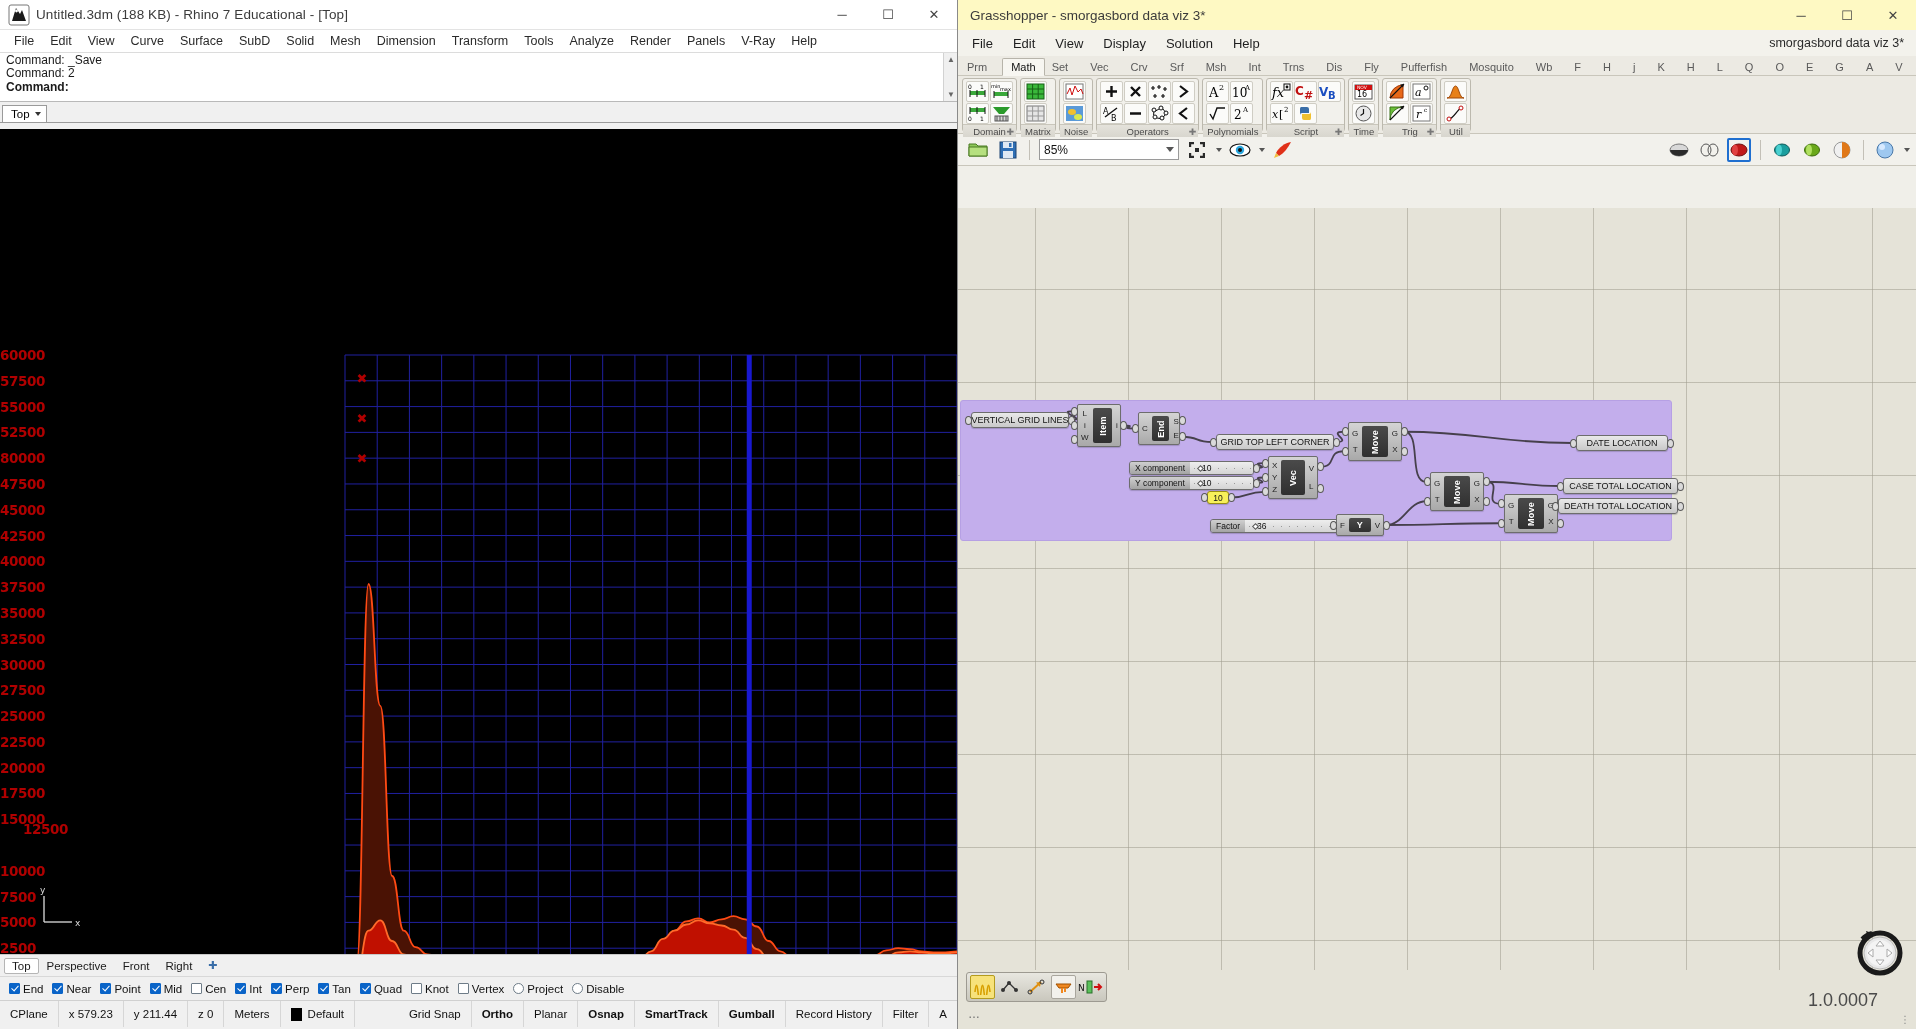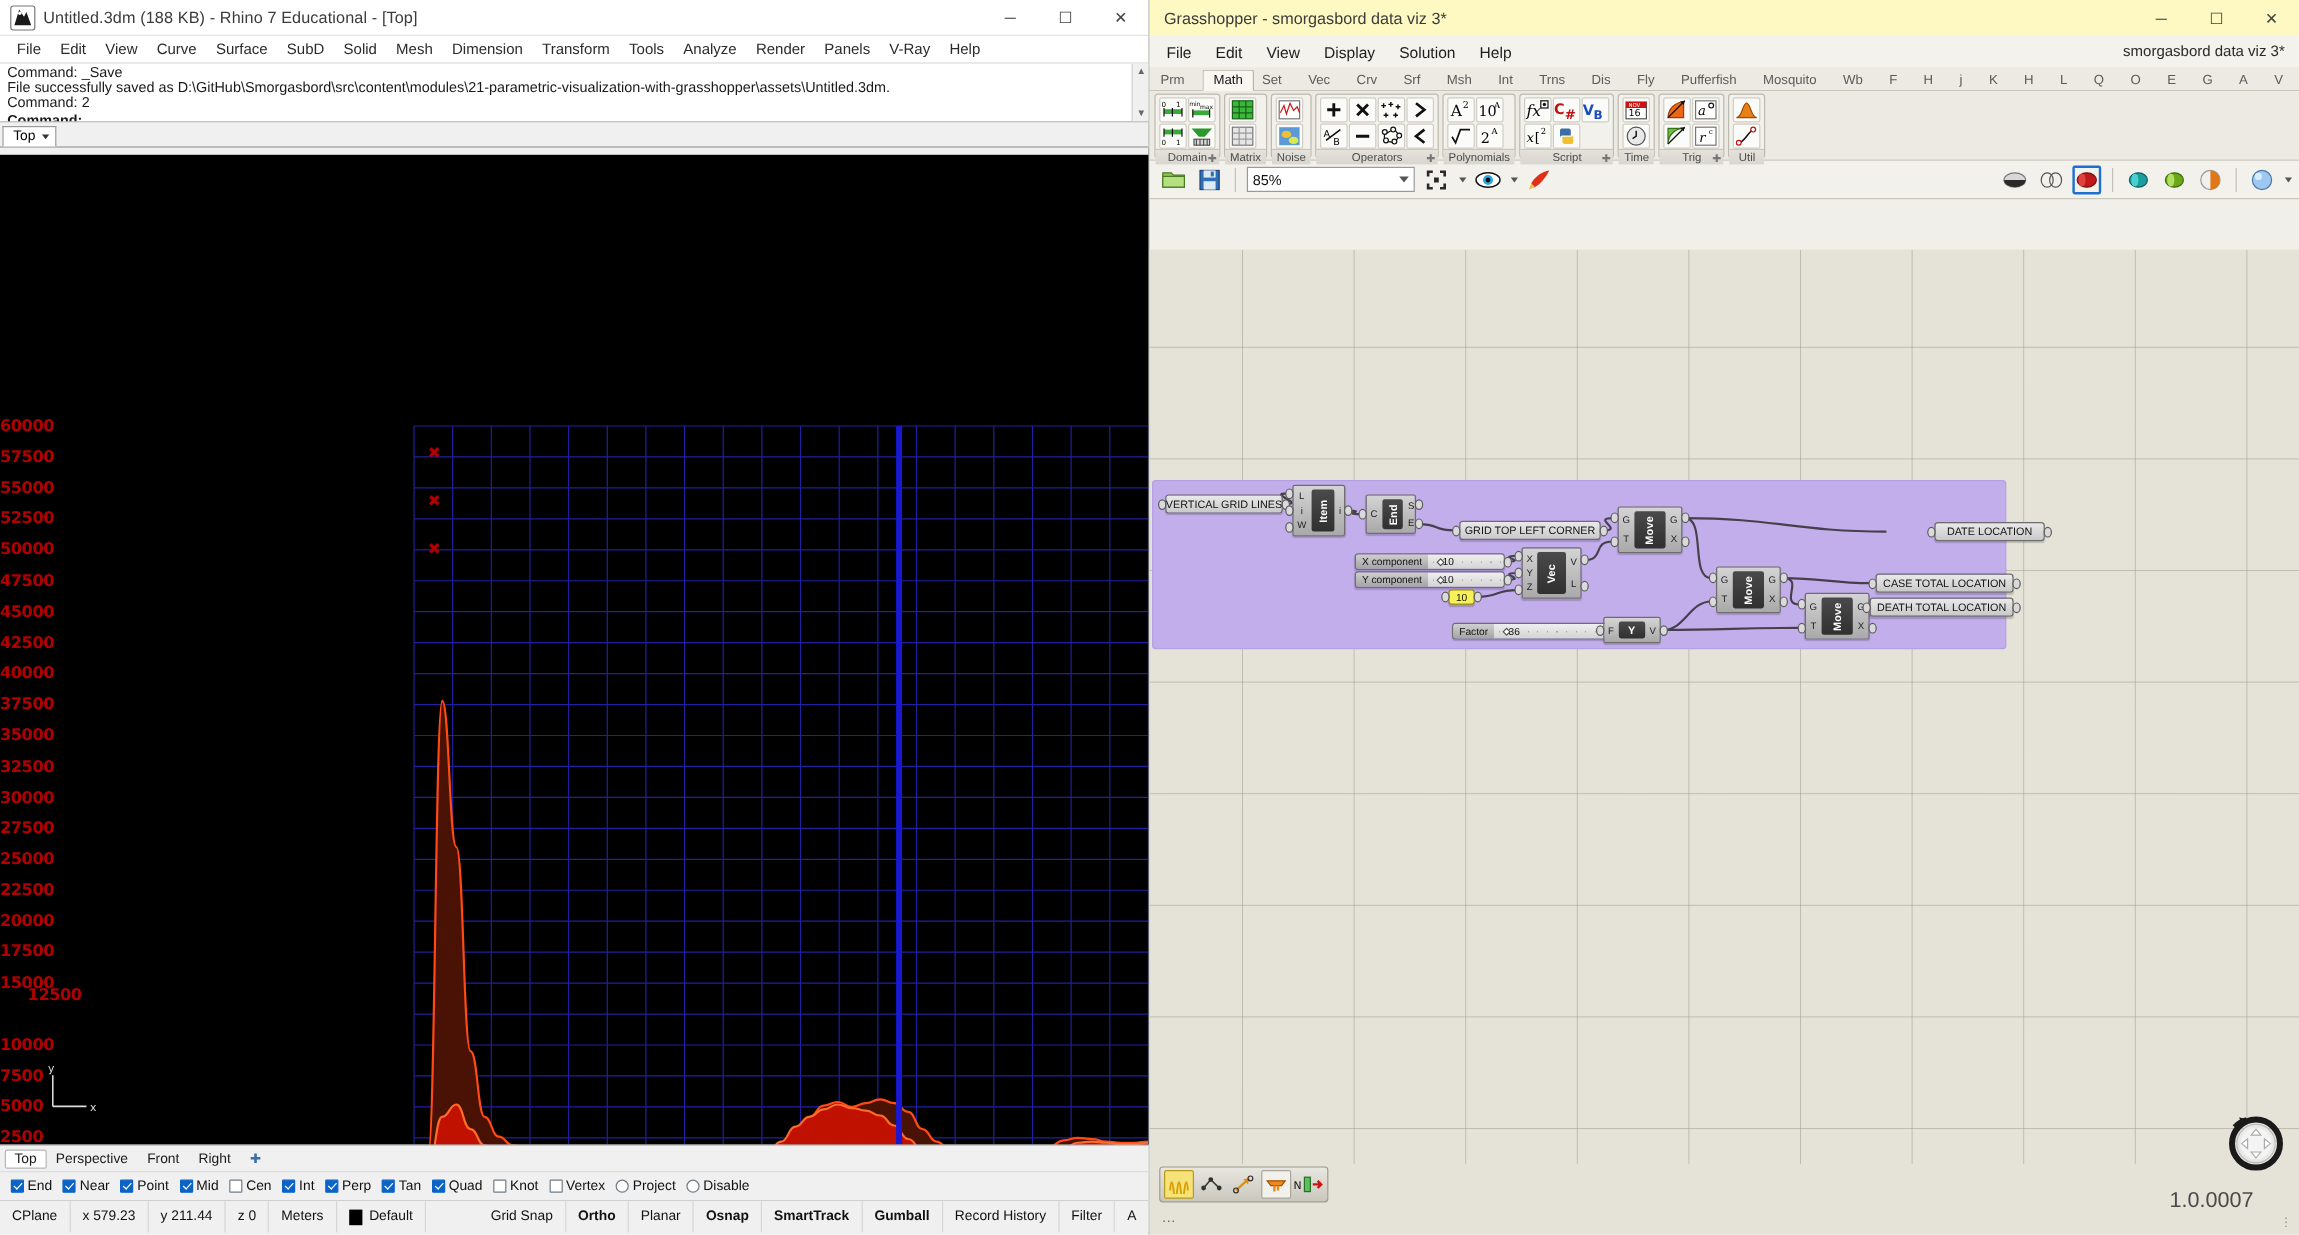--- a/index.html
+++ b/index.html
@@ -216,21 +216,20 @@
         <span>Tools</span>
         <span>Analyze</span>
         <span>Render</span>
         <span>Panels</span>
         <span>V-Ray</span>
         <span>Help</span>
       </div>
 
     <div class="rh-cmdarea">
       <div class="rh-cmdline">Command: _Save</div>
-      <div class="rh-cmdline">File successfully saved as D:\GitHub\Smorgasbord\src\content\modules\21-parametric-visualization-with-grasshopper\assets\Untitled.3dm.</div>
       <div class="rh-cmdline">Command: 2</div>
       <div class="rh-cmdline bold">Command:</div>
       <div class="rh-cmd-sb">
         <i style="top:2px;">▲</i>
         <i style="bottom:2px;">▼</i>
       </div>
     </div>
 
     <div class="rh-vptab">
       <div class="tab">
@@ -292,21 +291,21 @@
             <path d="M345.0 844.5 C350.9 844.5,350.9 842.9,356.8 842.9 C362.7 842.9,362.7 801.7,368.5 801.7 C374.4 801.7,374.4 791.4,380.3 791.4 C386.2 791.4,386.2 812.0,392.1 812.0 C398.0 812.0,398.0 825.4,403.8 825.4 C409.7 825.4,409.7 832.6,415.6 832.6 C421.5 832.6,421.5 835.7,427.4 835.7 C433.3 835.7,433.3 836.7,439.2 836.7 C445.0 836.7,445.0 837.2,450.9 837.2 C456.8 837.2,456.8 837.4,462.7 837.4 C468.6 837.4,468.6 837.8,474.5 837.8 C480.3 837.8,480.3 838.2,486.2 838.2 C492.1 838.2,492.1 838.6,498.0 838.6 C503.9 838.6,503.9 838.8,509.8 838.8 C515.7 838.8,515.7 839.0,521.5 839.0 C527.4 839.0,527.4 839.2,533.3 839.2 C539.2 839.2,539.2 839.4,545.1 839.4 C551.0 839.4,551.0 839.6,556.8 839.6 C562.7 839.6,562.7 839.8,568.6 839.8 C574.5 839.8,574.5 839.8,580.4 839.8 C586.3 839.8,586.3 839.7,592.2 839.7 C598.0 839.7,598.0 839.2,603.9 839.2 C609.8 839.2,609.8 838.3,615.7 838.3 C621.6 838.3,621.6 836.2,627.5 836.2 C633.3 836.2,633.3 831.6,639.2 831.6 C645.1 831.6,645.1 822.3,651.0 822.3 C656.9 822.3,656.9 809.9,662.8 809.9 C668.7 809.9,668.7 801.7,674.5 801.7 C680.4 801.7,680.4 795.5,686.3 795.5 C692.2 795.5,692.2 791.4,698.1 791.4 C704.0 791.4,704.0 794.4,709.8 794.4 C715.7 794.4,715.7 796.5,721.6 796.5 C727.5 796.5,727.5 800.6,733.4 800.6 C739.3 800.6,739.3 808.9,745.2 808.9 C751.0 808.9,751.0 820.2,756.9 820.2 C762.8 820.2,762.8 829.5,768.7 829.5 C774.6 829.5,774.6 834.7,780.5 834.7 C786.3 834.7,786.3 837.2,792.2 837.2 C798.1 837.2,798.1 838.4,804.0 838.4 C809.9 838.4,809.9 839.2,815.8 839.2 C821.7 839.2,821.7 839.6,827.5 839.6 C833.4 839.6,833.4 839.8,839.3 839.8 C845.2 839.8,845.2 839.6,851.1 839.6 C857.0 839.6,857.0 837.8,862.8 837.8 C868.7 837.8,868.7 833.7,874.6 833.7 C880.5 833.7,880.5 827.5,886.4 827.5 C892.3 827.5,892.3 823.3,898.2 823.3 C904.0 823.3,904.0 822.3,909.9 822.3 C915.8 822.3,915.8 823.3,921.7 823.3 C927.6 823.3,927.6 824.4,933.5 824.4 C939.3 824.4,939.3 824.4,945.2 824.4 C951.1 824.4,951.1 823.3,957.0 823.3 L957 845 L345 845 Z" fill="#c01000"></path>
             <path d="M345.0 844.5 C350.9 844.5,350.9 842.9,356.8 842.9 C362.7 842.9,362.7 801.7,368.5 801.7 C374.4 801.7,374.4 791.4,380.3 791.4 C386.2 791.4,386.2 812.0,392.1 812.0 C398.0 812.0,398.0 825.4,403.8 825.4 C409.7 825.4,409.7 832.6,415.6 832.6 C421.5 832.6,421.5 835.7,427.4 835.7 C433.3 835.7,433.3 836.7,439.2 836.7 C445.0 836.7,445.0 837.2,450.9 837.2 C456.8 837.2,456.8 837.4,462.7 837.4 C468.6 837.4,468.6 837.8,474.5 837.8 C480.3 837.8,480.3 838.2,486.2 838.2 C492.1 838.2,492.1 838.6,498.0 838.6 C503.9 838.6,503.9 838.8,509.8 838.8 C515.7 838.8,515.7 839.0,521.5 839.0 C527.4 839.0,527.4 839.2,533.3 839.2 C539.2 839.2,539.2 839.4,545.1 839.4 C551.0 839.4,551.0 839.6,556.8 839.6 C562.7 839.6,562.7 839.8,568.6 839.8 C574.5 839.8,574.5 839.8,580.4 839.8 C586.3 839.8,586.3 839.7,592.2 839.7 C598.0 839.7,598.0 839.2,603.9 839.2 C609.8 839.2,609.8 838.3,615.7 838.3 C621.6 838.3,621.6 836.2,627.5 836.2 C633.3 836.2,633.3 831.6,639.2 831.6 C645.1 831.6,645.1 822.3,651.0 822.3 C656.9 822.3,656.9 809.9,662.8 809.9 C668.7 809.9,668.7 801.7,674.5 801.7 C680.4 801.7,680.4 795.5,686.3 795.5 C692.2 795.5,692.2 791.4,698.1 791.4 C704.0 791.4,704.0 794.4,709.8 794.4 C715.7 794.4,715.7 796.5,721.6 796.5 C727.5 796.5,727.5 800.6,733.4 800.6 C739.3 800.6,739.3 808.9,745.2 808.9 C751.0 808.9,751.0 820.2,756.9 820.2 C762.8 820.2,762.8 829.5,768.7 829.5 C774.6 829.5,774.6 834.7,780.5 834.7 C786.3 834.7,786.3 837.2,792.2 837.2 C798.1 837.2,798.1 838.4,804.0 838.4 C809.9 838.4,809.9 839.2,815.8 839.2 C821.7 839.2,821.7 839.6,827.5 839.6 C833.4 839.6,833.4 839.8,839.3 839.8 C845.2 839.8,845.2 839.6,851.1 839.6 C857.0 839.6,857.0 837.8,862.8 837.8 C868.7 837.8,868.7 833.7,874.6 833.7 C880.5 833.7,880.5 827.5,886.4 827.5 C892.3 827.5,892.3 823.3,898.2 823.3 C904.0 823.3,904.0 822.3,909.9 822.3 C915.8 822.3,915.8 823.3,921.7 823.3 C927.6 823.3,927.6 824.4,933.5 824.4 C939.3 824.4,939.3 824.4,945.2 824.4 C951.1 824.4,951.1 823.3,957.0 823.3" fill="none" stroke="#ff6a2a" stroke-width="1.8"></path>
             <rect x="746.742105263158" y="226" width="5" height="619" fill="#1818d0"></rect>
             <line x1="345" x2="957" y1="845" y2="845" stroke="#b01000" stroke-width="1.5"></line>
           </svg>
         <div id="ylabels">
             <div class="ylab" style="top: 226px; left: 0px; width: 338px;">60000</div>
             <div class="ylab" style="top: 251.792px; left: 0px; width: 338px;">57500</div>
             <div class="ylab" style="top: 277.583px; left: 0px; width: 338px;">55000</div>
             <div class="ylab" style="top: 303.375px; left: 0px; width: 338px;">52500</div>
-            <div class="ylab" style="top: 329.167px; left: 0px; width: 338px;">50000</div>
+            <div class="ylab" style="top: 329.167px; left: 0px; width: 338px;">80000</div>
             <div class="ylab" style="top: 354.958px; left: 0px; width: 338px;">47500</div>
             <div class="ylab" style="top: 380.75px; left: 0px; width: 338px;">45000</div>
             <div class="ylab" style="top: 406.542px; left: 0px; width: 338px;">42500</div>
             <div class="ylab" style="top: 432.333px; left: 0px; width: 338px;">40000</div>
             <div class="ylab" style="top: 458.125px; left: 0px; width: 338px;">37500</div>
             <div class="ylab" style="top: 483.917px; left: 0px; width: 338px;">35000</div>
             <div class="ylab" style="top: 509.708px; left: 0px; width: 338px;">32500</div>
             <div class="ylab" style="top: 535.5px; left: 0px; width: 338px;">30000</div>
             <div class="ylab" style="top: 561.292px; left: 0px; width: 338px;">27500</div>
             <div class="ylab" style="top: 587.083px; left: 0px; width: 338px;">25000</div>
@@ -1057,21 +1056,21 @@
               <div class="pcol">
                 <div>G</div>
                 <div>X</div>
               </div>
             </div>
             <div class="port" style="left: -6px; top: 5.25px;"></div>
             <div class="port" style="left: -6px; top: 24.75px;"></div>
             <div class="port" style="left: 53px; top: 5.25px;"></div>
             <div class="port" style="left: 53px; top: 24.75px;"></div>
           </div>
-          <div class="nd" style="left: 618px; top: 227px; width: 92px; height: 16px; margin-left: 36px;">
+          <div class="nd" style="left: 618px; top: 227px; width: 92px; height: 16px;">
             <div class="nd-panel" style="width: 100%; height: 100%;">DATE LOCATION</div>
             <div class="port" style="left: -6px; top: 3.5px;"></div>
             <div class="port" style="left: 91px; top: 3.5px;"></div>
           </div>
           <div class="nd" style="left: 605px; top: 270px; width: 115px; height: 16px;">
             <div class="nd-panel" style="width: 100%; height: 100%;">CASE TOTAL LOCATION</div>
             <div class="port" style="left: -6px; top: 3.5px;"></div>
             <div class="port" style="left: 114px; top: 3.5px;"></div>
           </div>
           <div class="nd" style="left: 600px; top: 290px; width: 120px; height: 16px;">

